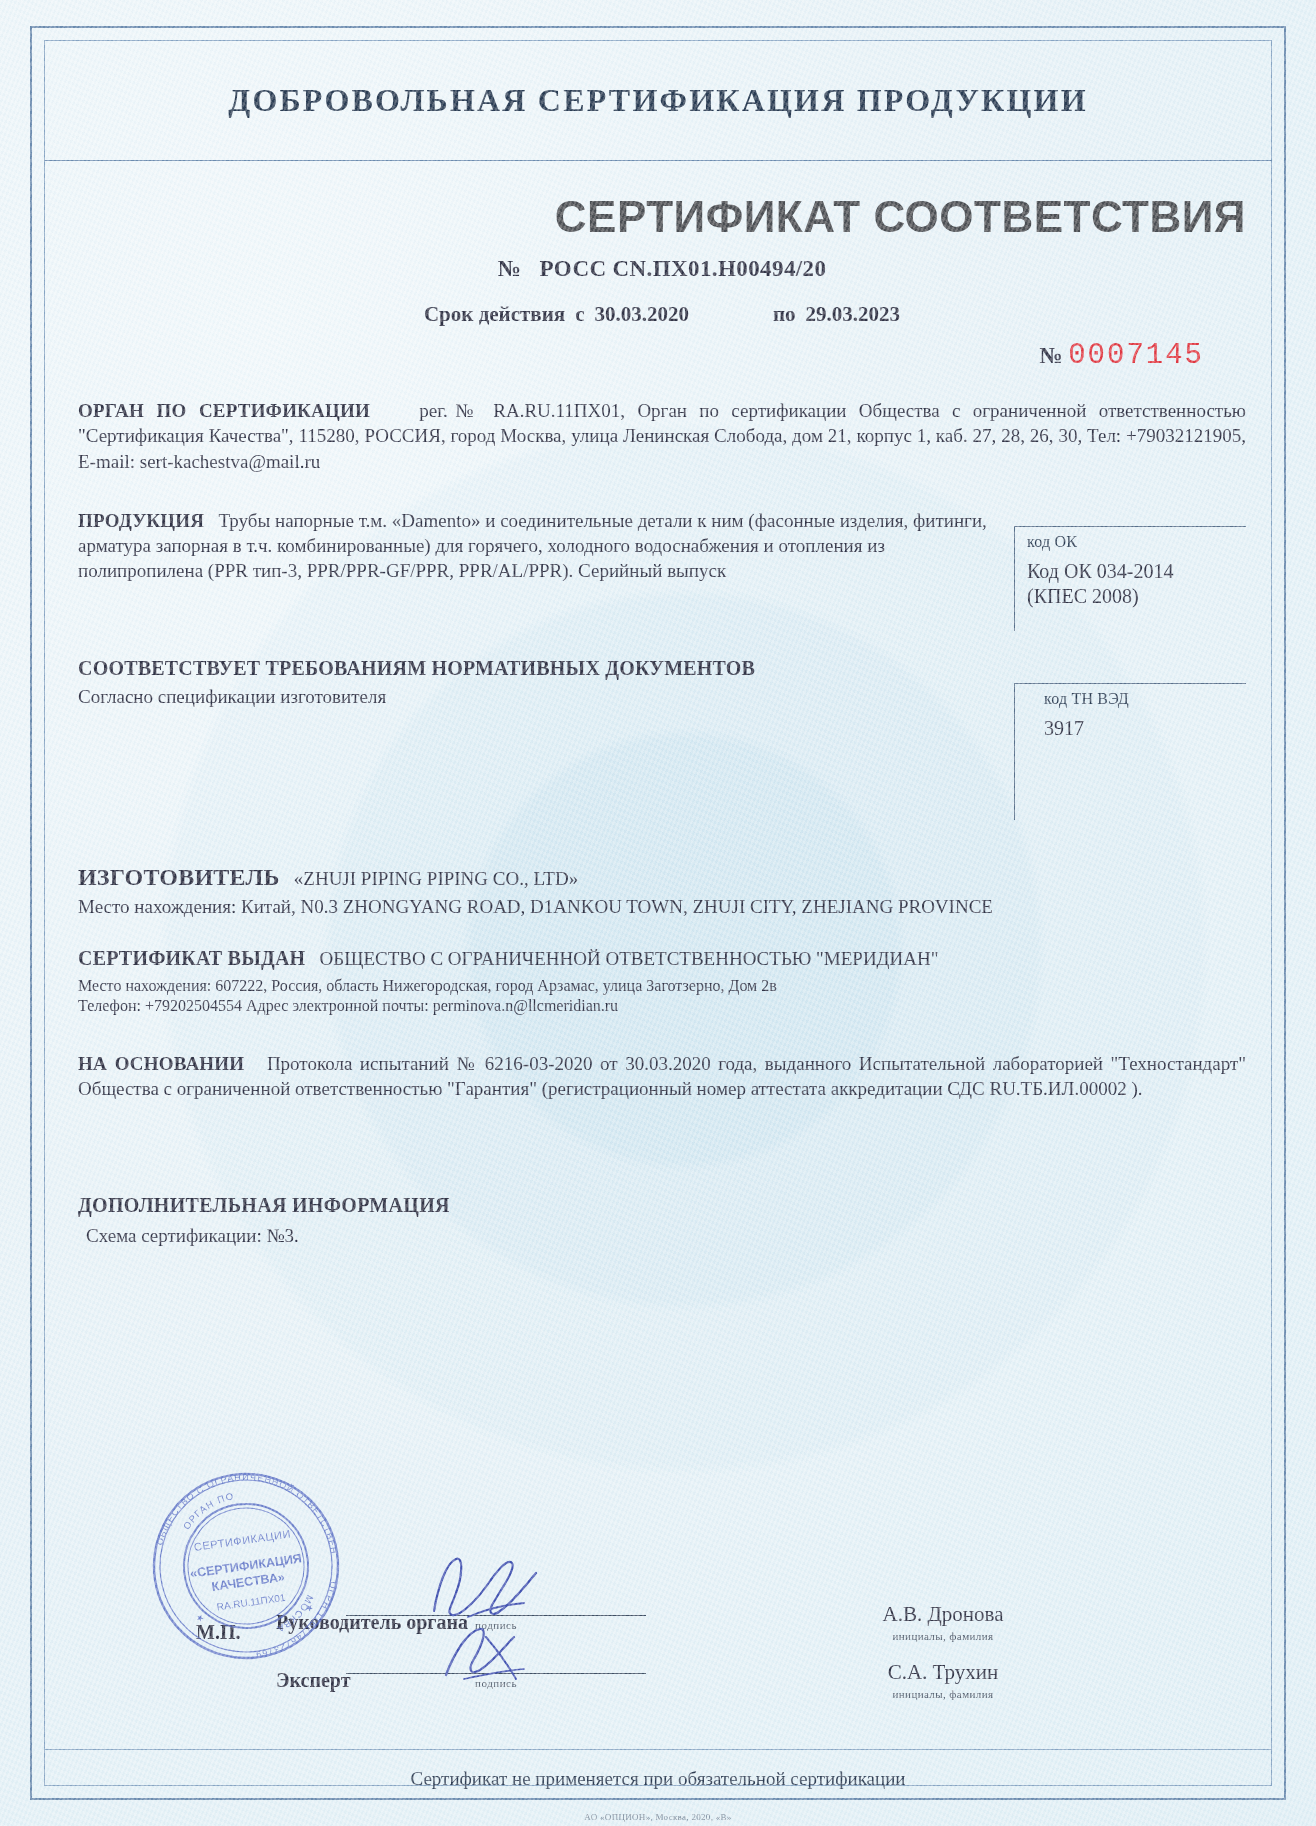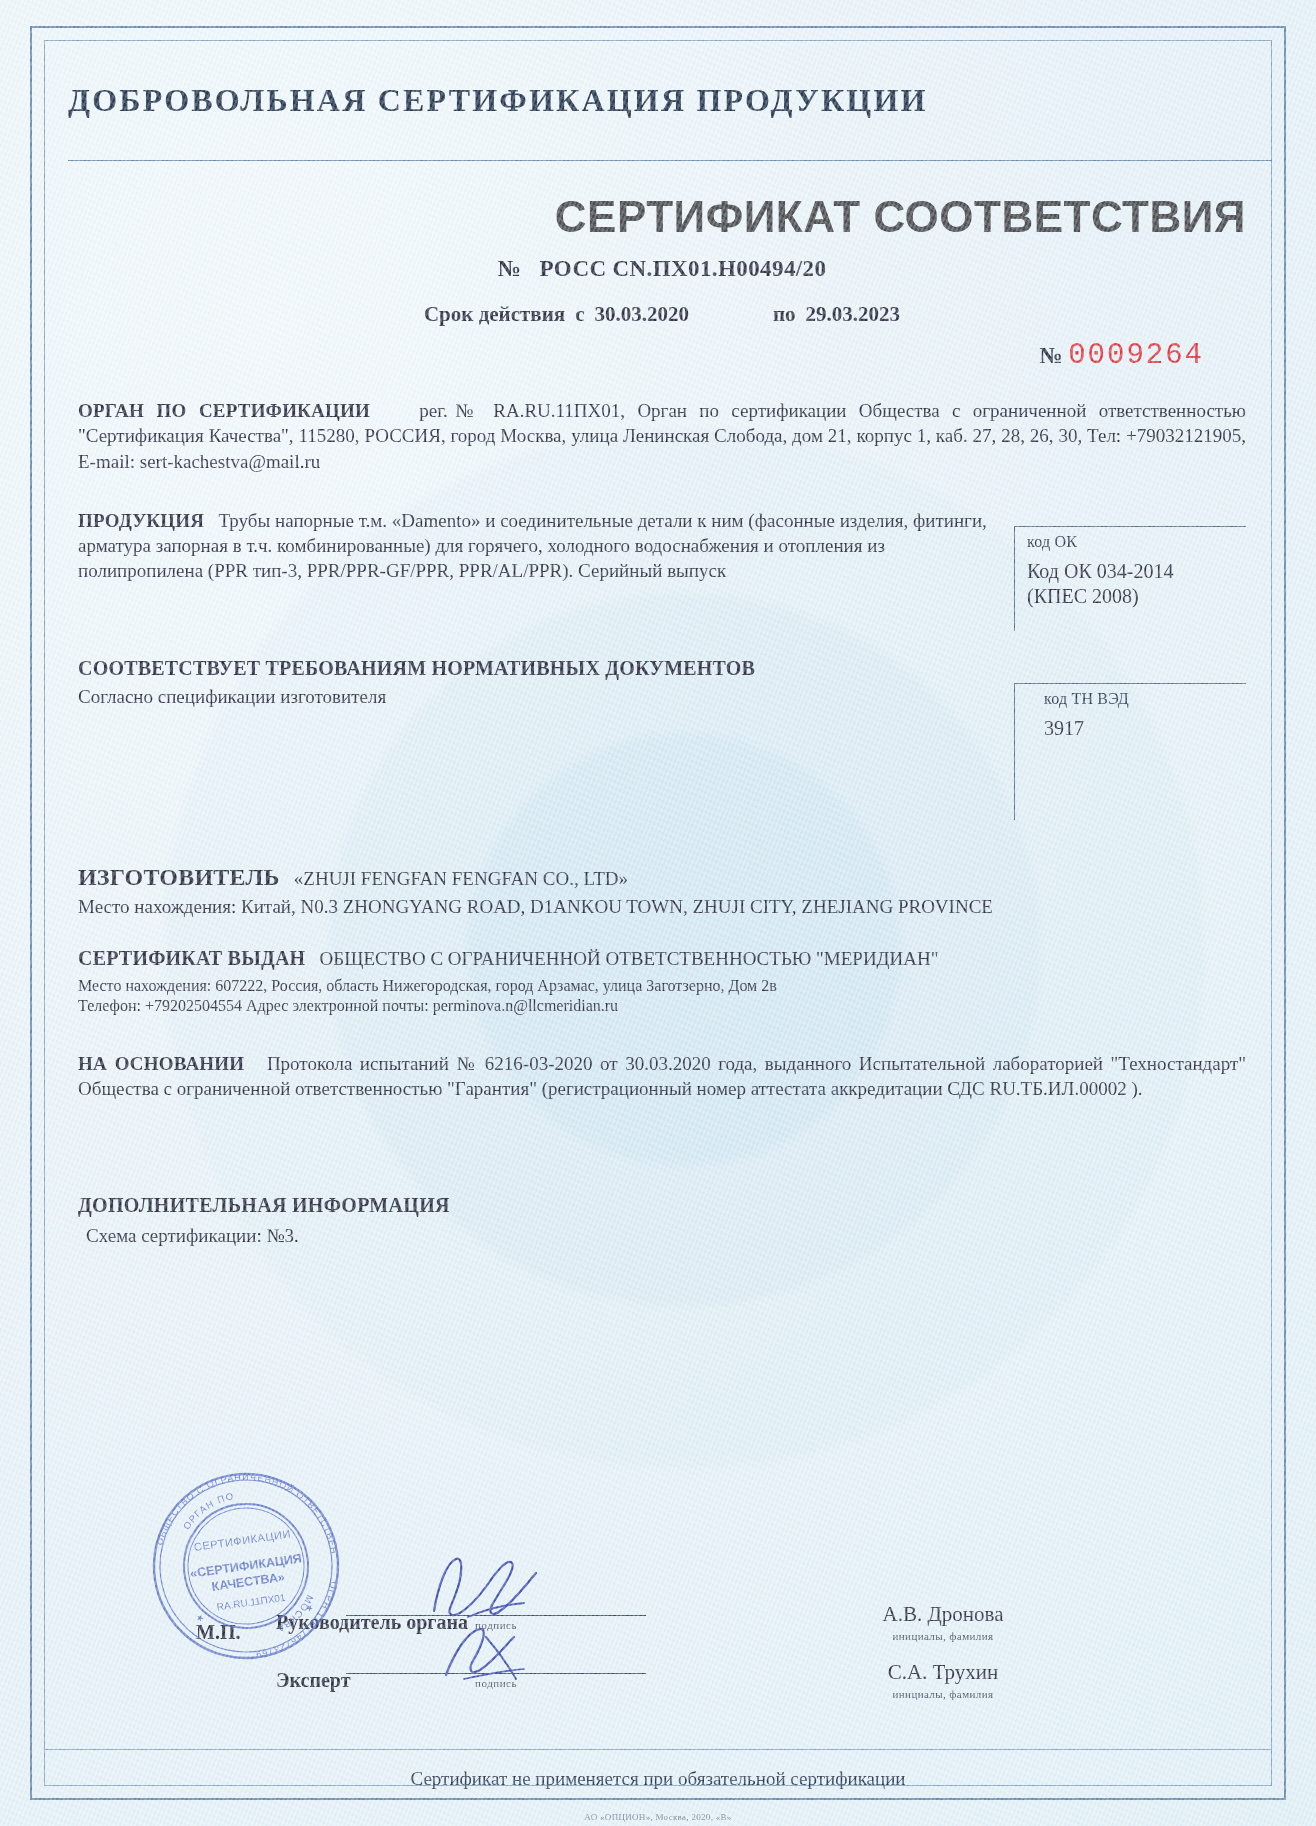--- a/index.html
+++ b/index.html
@@ -57,21 +57,21 @@
   }
 
   
   .header-band {
     position: absolute;
     left: 44px; top: 40px; right: 44px;
     height: 120px;
     border-bottom: 1.5px solid #5d7fa6;
     display: flex;
     align-items: center;
-    margin-left: 24px;
+    justify-content: center;
   }
   .header-title {
     font-family: "Liberation Serif", serif;
     font-weight: 700;
     font-size: 32px;
     letter-spacing: 2.2px;
     color: #12243d;
     white-space: nowrap;
   }
 
@@ -323,21 +323,21 @@
       <span>Срок действия</span>
       <span>с</span>
       <span>30.03.2020</span>
       <span class="sep"></span>
       <span>по</span>
       <span>29.03.2023</span>
     </div>
 
     <div class="blank-number">
       <span>№</span>
-      <span class="red">0009264</span>
+      <span class="red">0007145</span>
     </div>
 
     <div class="org-block">
       <div class="body-text">
         <span class="lead">ОРГАН ПО СЕРТИФИКАЦИИ</span>
         &nbsp;&nbsp;
         <span>рег.№ RA.RU.11ПХ01, Орган по сертификации Общества с ограниченной ответственностью "Сертификация Качества", 115280, РОССИЯ, город Москва, улица Ленинская Слобода, дом 21, корпус 1, каб. 27, 28, 26, 30, Тел: +79032121905, E-mail: sert-kachestva@mail.ru</span>
       </div>
     </div>
 
@@ -368,21 +368,21 @@
           <div class="cap">код ТН ВЭД</div>
           <div class="val">3917</div>
         </div>
       </div>
     </div>
 
     <div class="manuf">
       <div class="body-text">
         <span class="lead">ИЗГОТОВИТЕЛЬ</span>
         &nbsp;
-        <span>«ZHUJI FENGFAN FENGFAN CO., LTD»</span>
+        <span>«ZHUJI PIPING PIPING CO., LTD»</span>
       </div>
       <div class="body-text">Место нахождения: Китай, N0.3 ZHONGYANG ROAD, D1ANKOU TOWN, ZHUJI CITY, ZHEJIANG PROVINCE</div>
     </div>
 
     <div class="issued">
       <div class="body-text">
         <span class="lead">СЕРТИФИКАТ ВЫДАН</span>
         &nbsp;
         <span>ОБЩЕСТВО С ОГРАНИЧЕННОЙ ОТВЕТСТВЕННОСТЬЮ "МЕРИДИАН"</span>
       </div>

